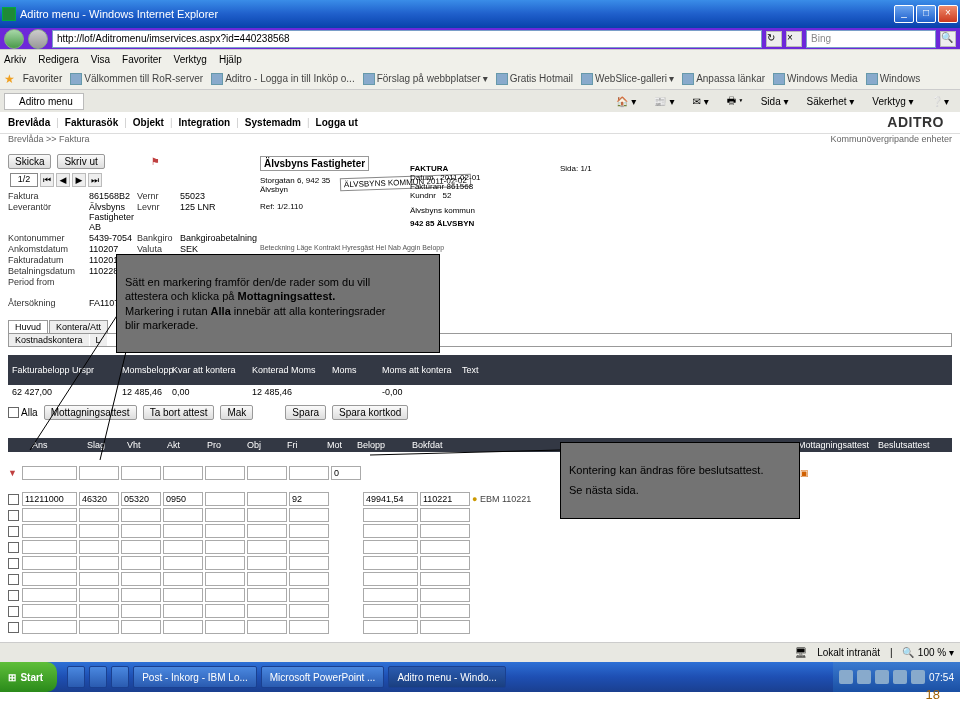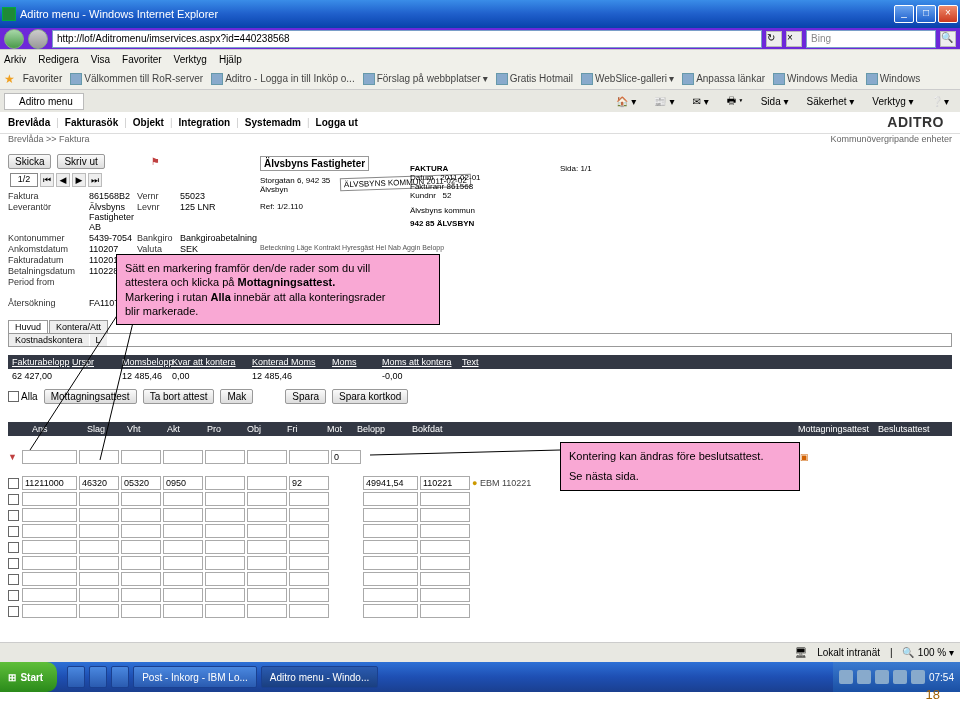--- a/index.html
+++ b/index.html
@@ -62,21 +62,21 @@
 .preview .svglogo { position:absolute; left:0; top:0; font-size:10px; border:1px solid #999; padding:1px 3px; }
 
 .tabs2 { margin: 4px 8px 0; display: flex; gap: 1px; }
 .tabs2 .t { border: 1px solid #999; background: #eee; font-size: 9px; padding: 1px 6px; border-bottom: none; }
 .tabs2 .t.active { background: #fff; position: relative; z-index: 2; }
 
 .koststrip { margin: 0 8px; border: 1px solid #999; display: flex; gap: 1px; font-size: 9px; }
 .koststrip .t { background:#eee; padding: 1px 6px; }
 
 .dark { background: #333844; color: #fff; font-size: 9px; }
-.hdr1 { display: grid; grid-template-columns: 60px 50px 50px 80px 80px 50px 80px 40px; padding: 2px 4px; text-decoration: underline; }
+.hdr1 { display: grid; grid-template-columns: 60px 50px 50px 80px 80px 50px 80px 40px; padding: 10px 4px; }
 .row1 { display: grid; grid-template-columns: 60px 50px 50px 80px 80px 50px 80px 40px; padding: 2px 4px; font-size: 9px; }
 
 .actions { padding: 6px 8px; display: flex; align-items: center; gap: 6px; font-size: 10px; }
 .cbx { width: 11px; height: 11px; border: 1px solid #666; background: #fff; display: inline-block; vertical-align: middle; margin-right:2px; }
 
 .hdr2 { display: grid; grid-template-columns: 20px 55px 40px 40px 40px 40px 40px 40px 30px 55px 50px 1fr 80px 70px; padding: 2px 4px; }
 .gridrows { padding: 2px 8px; }
 .gridrow { display: grid; grid-template-columns: 12px 55px 40px 40px 40px 40px 40px 40px 30px 55px 50px 1fr 80px 70px; gap: 2px; align-items: center; margin-bottom: 2px; font-size: 9px; }
 .gridrow input { width: 100%; height: 14px; font-size: 9px; border: 1px solid #aaa; padding: 0 2px; }
 .gridrow .cell { color:#444; }
@@ -84,21 +84,21 @@
 .statusbar { height: 20px; background: #e8e8e2; border-top: 1px solid #ccc; display: flex; align-items: center; justify-content: flex-end; padding: 0 6px; gap: 10px; font-size: 10px; }
 
 
 .taskbar { height: 30px; background: linear-gradient(to bottom, #2d70d6 0%, #1e4fb3 50%, #1a3f8f 100%); display: flex; align-items: center; color: #fff; font-size: 10px; }
 .startbtn { height: 30px; background: linear-gradient(to bottom, #5fbf3a, #2a8a1a); padding: 0 14px 0 8px; display: flex; align-items: center; gap: 4px; font-weight: bold; border-radius: 0 10px 10px 0; }
 .taskbtn { height: 22px; background: linear-gradient(#4a88e0,#2a5bb0); border: 1px solid #1a4090; margin-left: 4px; padding: 0 8px; display: flex; align-items: center; border-radius: 2px; }
 .tray { margin-left: auto; background: linear-gradient(#3a7ad0,#1a4fa3); height: 30px; display: flex; align-items: center; gap: 4px; padding: 0 6px; }
 .tray .ico { width: 14px; height: 14px; background: #8ac; border-radius: 2px; }
 
 
-.callout { position: absolute; background: #f9a8d4; border: 1px solid #000; padding: 6px 8px; font-size: 11px; line-height: 1.3; z-index: 50; }
+.callout { position: absolute; background: #737373; border: 1px solid #000; padding: 20px 8px; font-size: 11px; line-height: 1.3; z-index: 50; }
 .pg-number { position: absolute; right: 20px; bottom: 6px; font-size: 13px; color: #a16207; }
 svg.line { position: absolute; z-index: 40; pointer-events: none; }
 </style>
 </head>
 <body>
 
 <div class="titlebar">
   <div class="ico"></div>
   <div class="title">Aditro menu - Windows Internet Explorer</div>
   <div class="winbtns">
@@ -510,20 +510,23 @@
     <span>⊞</span>
     <span>Start</span>
   </div>
   <div style="width:6px;"></div>
   <div class="taskbtn" style="width:18px;padding:0;"></div>
   <div class="taskbtn" style="width:18px;padding:0;"></div>
   <div class="taskbtn" style="width:18px;padding:0;"></div>
   <div class="taskbtn">
       <span>Post - Inkorg - IBM Lo...</span>
     </div>
+  <div class="taskbtn">
+      <span>Microsoft PowerPoint ...</span>
+    </div>
   <div class="taskbtn" style="background:linear-gradient(#2a5bb0,#1a3f80);">
       <span>Aditro menu - Windo...</span>
     </div>
   <div class="tray">
     <div class="ico"></div>
     <div class="ico"></div>
     <div class="ico"></div>
     <div class="ico"></div>
     <div class="ico"></div>
     <span>07:54</span>

